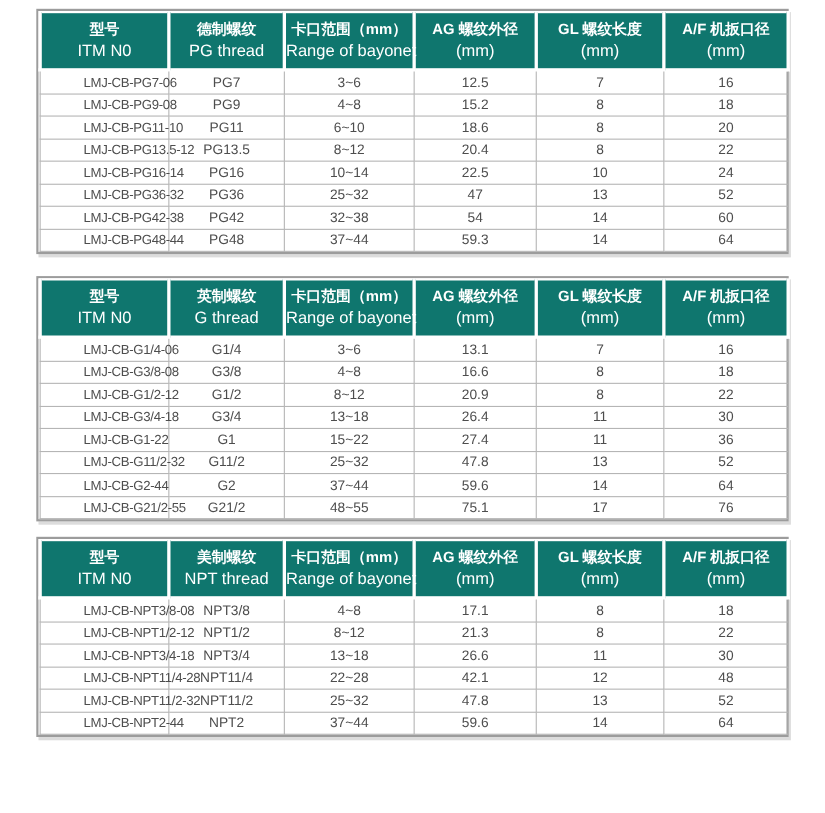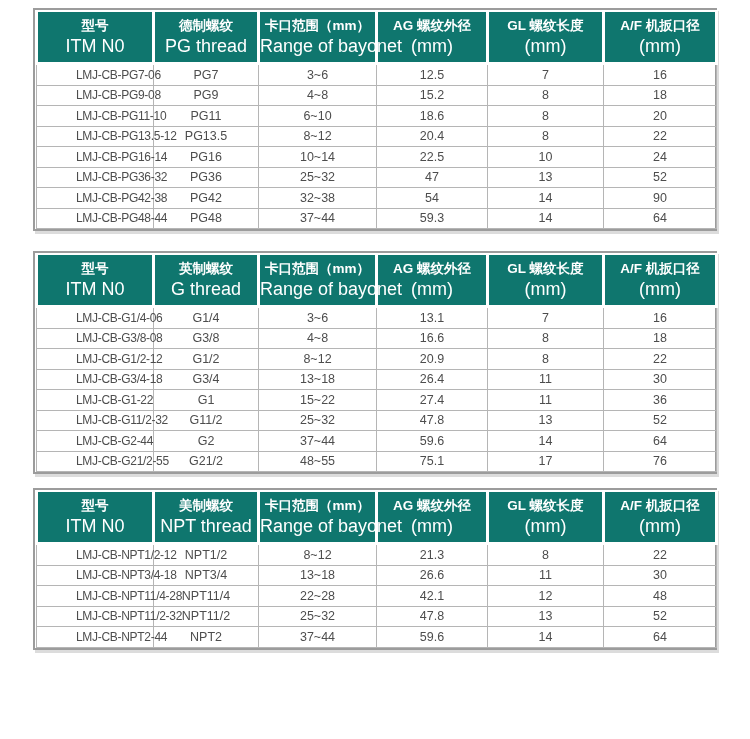--- a/index.html
+++ b/index.html
@@ -47,21 +47,21 @@
     color: #ffffff;
     font-weight: normal;
   }
   th .l1 {
     font-size: 13.5px;
     font-weight: 600;
     line-height: 1.45;
     white-space: nowrap;
   }
   th .l2 {
-    font-size: 18px;
+    font-size: 15px;
     font-weight: 400;
     line-height: 1.3;
     white-space: nowrap;
   }
   td {
     border: 1px solid #b5b5b5;
     height: 19.5px;
     padding: 0;
     text-align: center;
     vertical-align: middle;
@@ -163,21 +163,21 @@
             <td>47</td>
             <td>13</td>
             <td>52</td>
           </tr>
           <tr>
             <td class="model">LMJ-CB-PG42-38</td>
             <td>PG42</td>
             <td>32~38</td>
             <td>54</td>
             <td>14</td>
-            <td>90</td>
+            <td>60</td>
           </tr>
           <tr>
             <td class="model">LMJ-CB-PG48-44</td>
             <td>PG48</td>
             <td>37~44</td>
             <td>59.3</td>
             <td>14</td>
             <td>64</td>
           </tr>
         </tbody>
@@ -324,20 +324,28 @@
               <div class="l2">(mm)</div>
             </th>
             <th>
               <div class="l1">A/F 机扳口径</div>
               <div class="l2">(mm)</div>
             </th>
           </tr>
         </thead>
       <tbody>
           <tr>
+            <td class="model">LMJ-CB-NPT3/8-08</td>
+            <td>NPT3/8</td>
+            <td>4~8</td>
+            <td>17.1</td>
+            <td>8</td>
+            <td>18</td>
+          </tr>
+          <tr>
             <td class="model">LMJ-CB-NPT1/2-12</td>
             <td>NPT1/2</td>
             <td>8~12</td>
             <td>21.3</td>
             <td>8</td>
             <td>22</td>
           </tr>
           <tr>
             <td class="model">LMJ-CB-NPT3/4-18</td>
             <td>NPT3/4</td>

